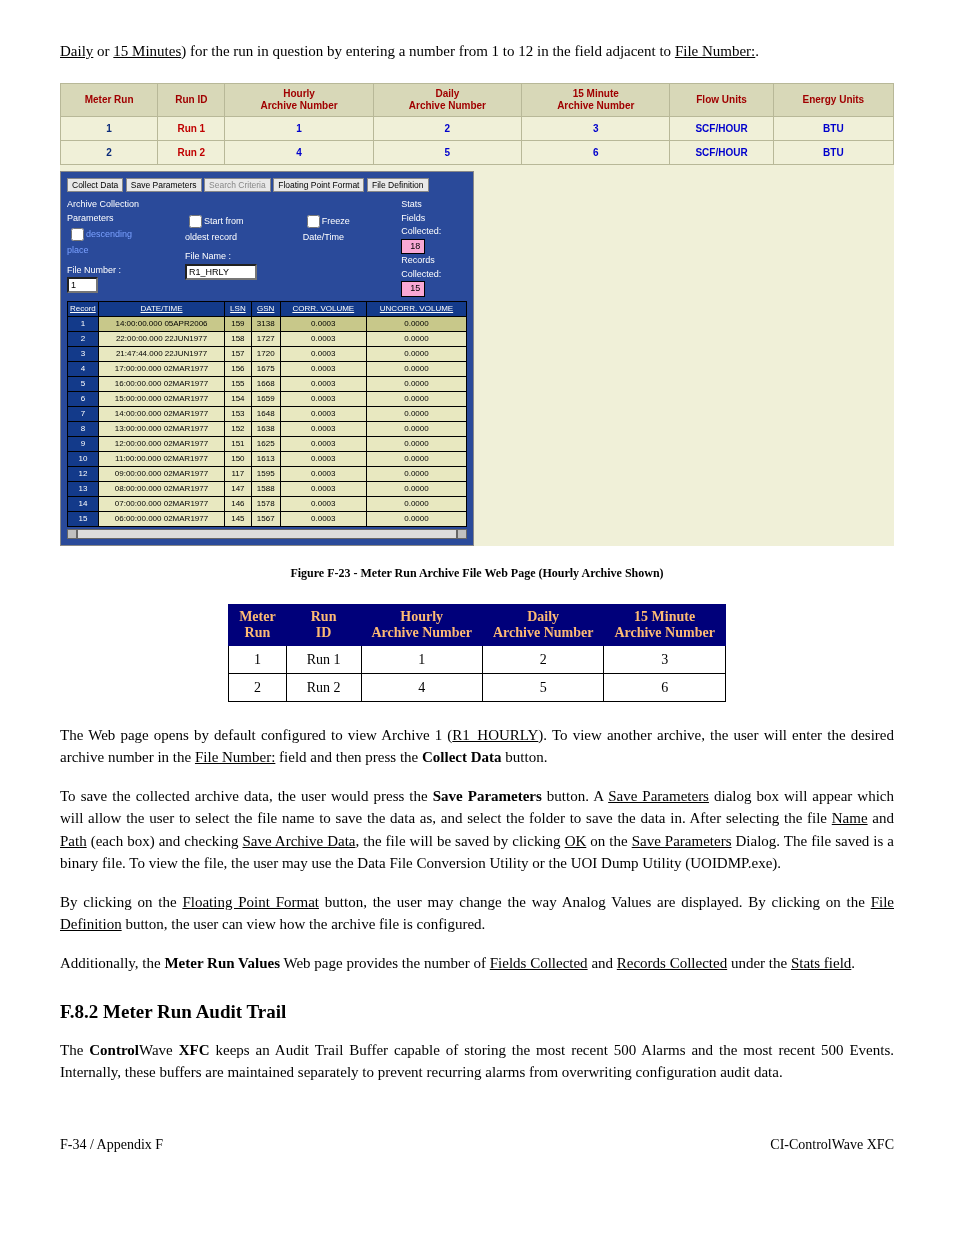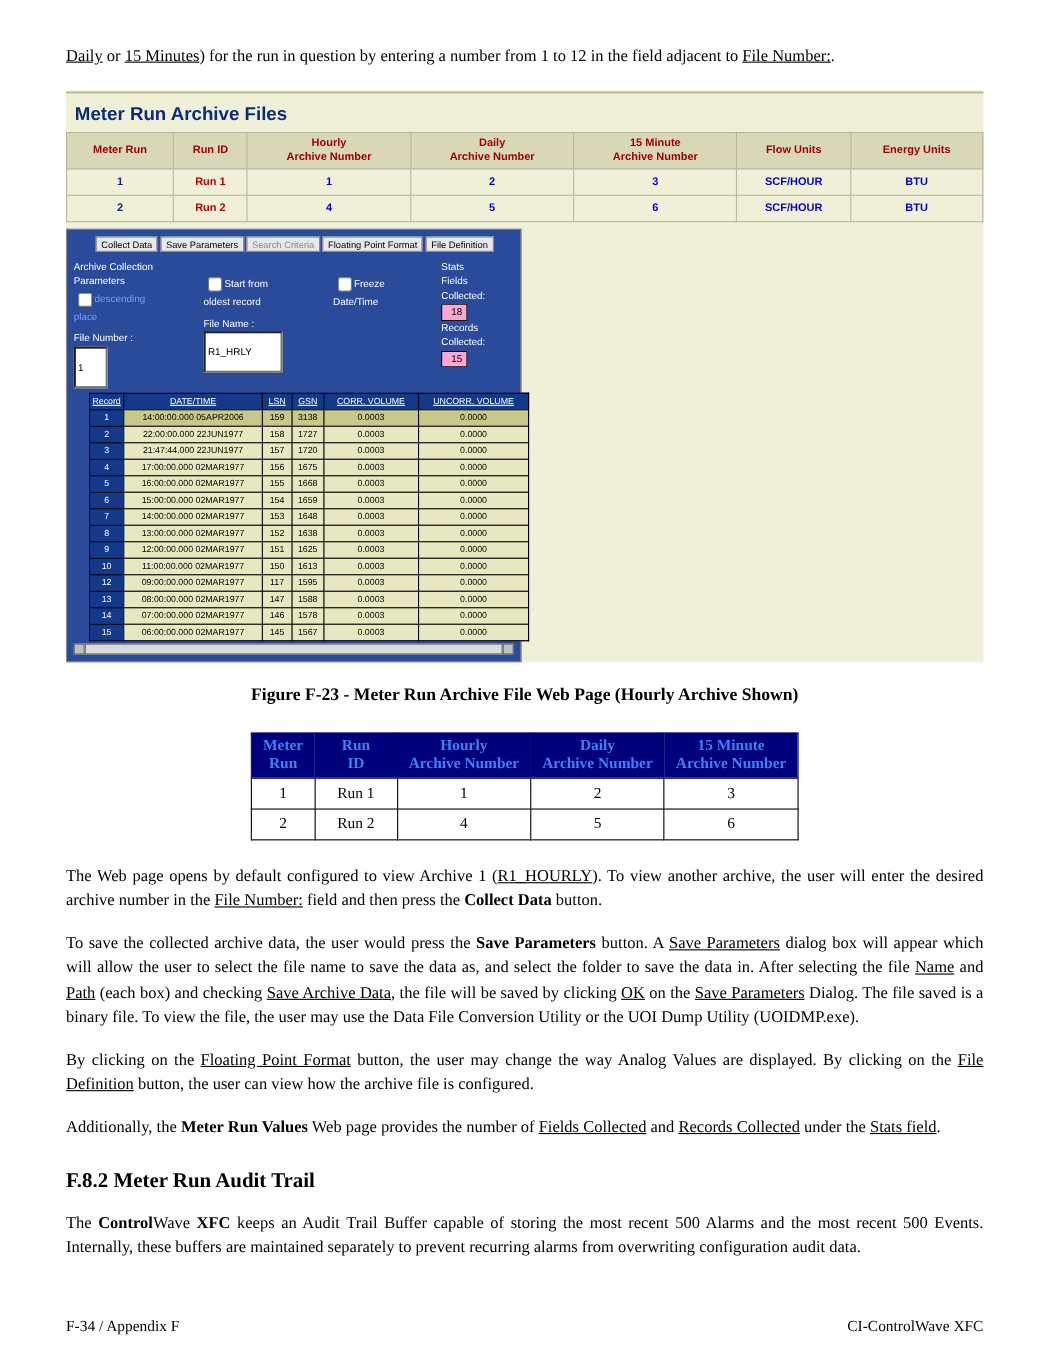--- a/index.html
+++ b/index.html
@@ -54,42 +54,41 @@
   .detail-pane {
     width: 48%;
     margin-top: 6px;
     background: #2a4a9a;
     border: 1px solid #888;
     padding: 6px 6px 6px 6px;
     font-family: Tahoma, Arial, sans-serif;
     font-size: 9px;
     color: #fff;
   }
-  .detail-buttons { margin-bottom: 6px; margin-left: 20px; }
+  .detail-buttons { margin-bottom: 6px; }
   .detail-buttons button {
     font-size: 8.5px;
     padding: 1px 4px;
     background: #e8e8e8;
     border: 1px solid #888;
     color: #000;
   }
   .detail-buttons button.disabled { color: #888; }
   .detail-params { display: flex; gap: 40px; font-size: 9px; color:#fff; margin-bottom:4px;}
   .detail-params .col { }
   .detail-params input[type="checkbox"]{ vertical-align:middle; margin-right:2px;}
   .detail-params .stats-box { }
   .detail-params .stats-box span.box { background:#f9a8d4; color:#000; padding:0 4px; border:1px solid #000; display:inline-block; min-width:14px; text-align:right;}
-  .file-row input[type="text"]{ font-size:9px; padding:12px 2px; }
+  .file-row input[type="text"]{ font-size:9px; padding:1px 2px; }
   .records-table {
     width:100%;
     border-collapse: collapse;
     font-size: 8px;
-    background: #8b5cf6;
+    background: #22c55e;
     color: #fff;
-    margin-left: 14px;
   }
   .records-table th {
     background:#133a8a;
     color:#fff;
     border:1px solid #000;
     padding:1px 2px;
     font-weight:normal;
     text-align:center;
     text-decoration: underline;
   }
@@ -105,31 +104,31 @@
     color:#fff;
     text-align:center;
     width:20px;
   }
   .records-table td.sel { background:#c8c88a; }
   .figure-caption {
     text-align:center;
     font-weight:bold;
     margin: 10px 0 22px 0;
     font-family: 'Times New Roman', serif;
-    font-size: 16px;
+    font-size: 12px;
   }
   .summary-table {
     margin: 0 auto 22px auto;
     border-collapse: collapse;
     font-family: 'Times New Roman', serif;
     font-size: 14px;
   }
   .summary-table th {
     background:#00007a;
-    color:#3b82f6;
+    color:#fdba74;
     font-weight:bold;
     text-align:center;
     padding:4px 10px;
     border:1px solid #00007a;
     line-height:1.15;
   }
   .summary-table td {
     border:1px solid #000;
     padding:3px 20px;
     text-align:center;
@@ -154,21 +153,20 @@
   .scroll-hint div { width:8px; height:8px; background:#c0c0c0; border:1px solid #666;}
 </style>
 </head>
 <body>
 
 <div class="intro-text">
   <u>Daily</u><span> or </span><u>15 Minutes</u><span>) for the run in question by entering a number from 1 to 12 in the field adjacent to </span><u>File Number:</u><span>.</span>
 </div>
 
 <div class="screenshot-area">
-  <div class="archive-title">Meter Run Archive Files</div>
   <table class="archive-main-table">
     <tbody>
         <tr>
       <th>Meter Run</th>
       <th>Run ID</th>
       <th><span style="white-space:pre-line">Hourly
 Archive Number</span></th>
       <th><span style="white-space:pre-line">Daily
 Archive Number</span></th>
       <th><span style="white-space:pre-line">15 Minute

